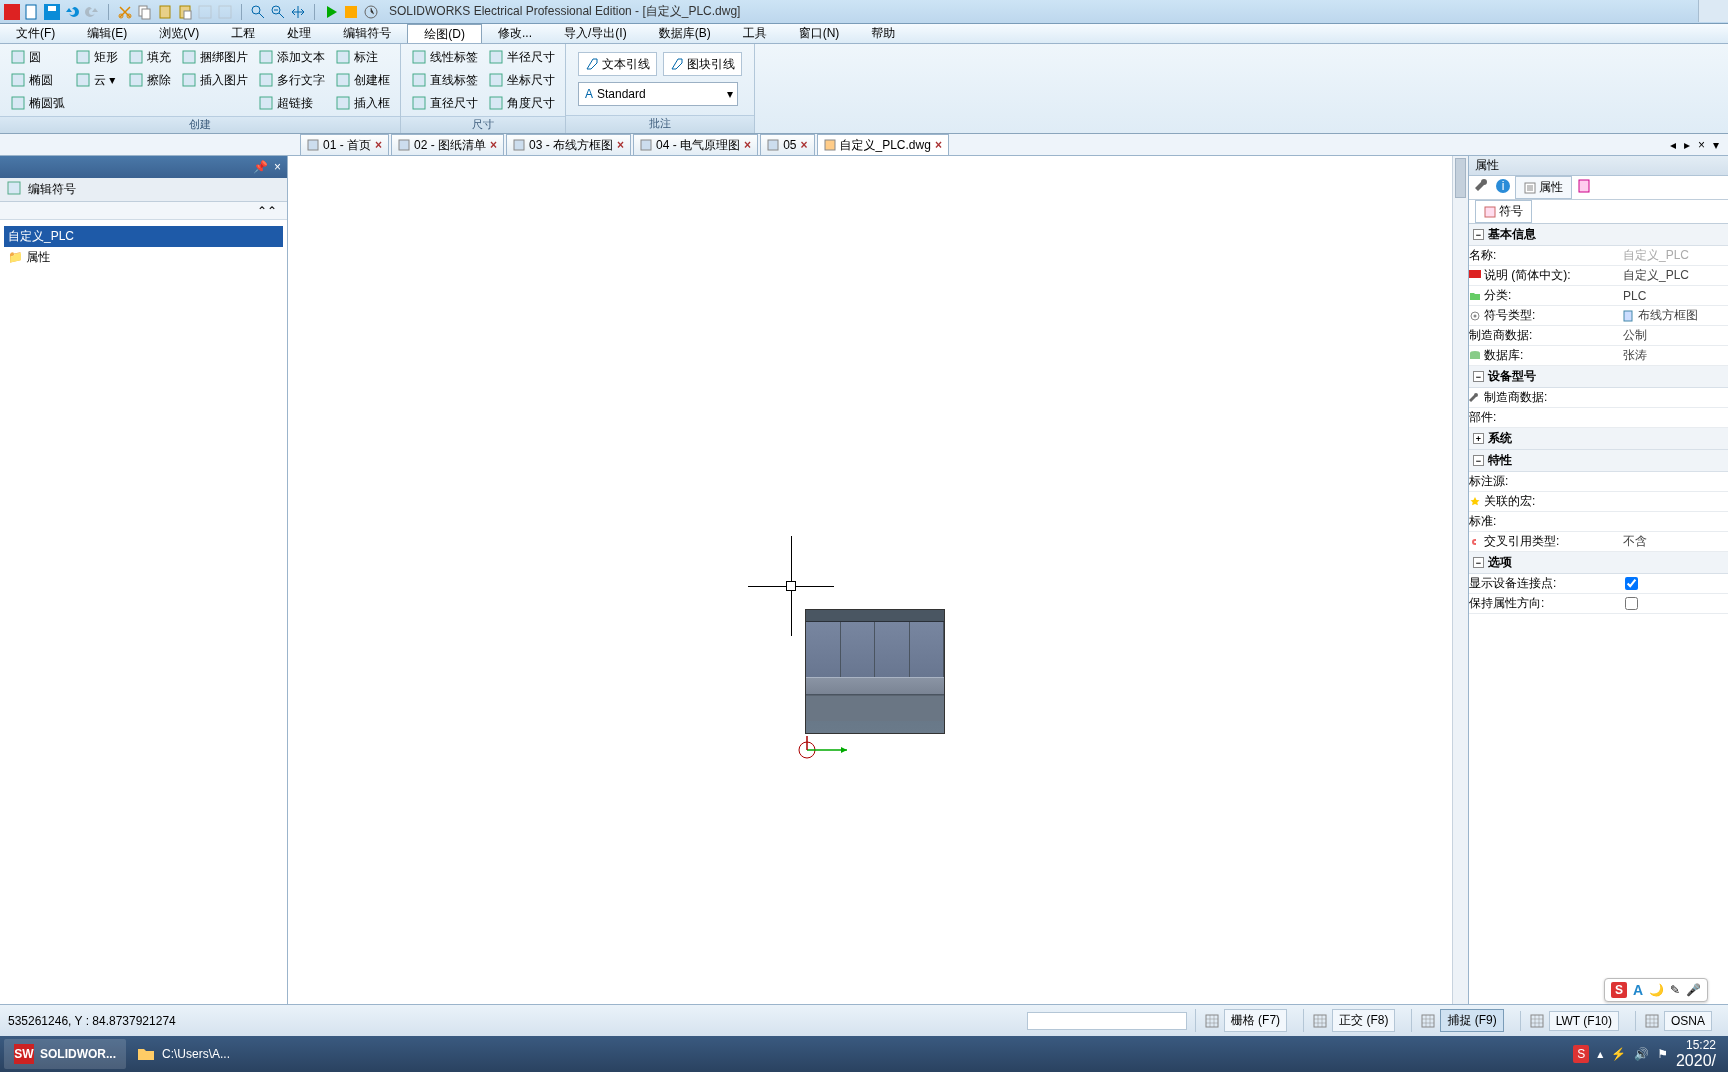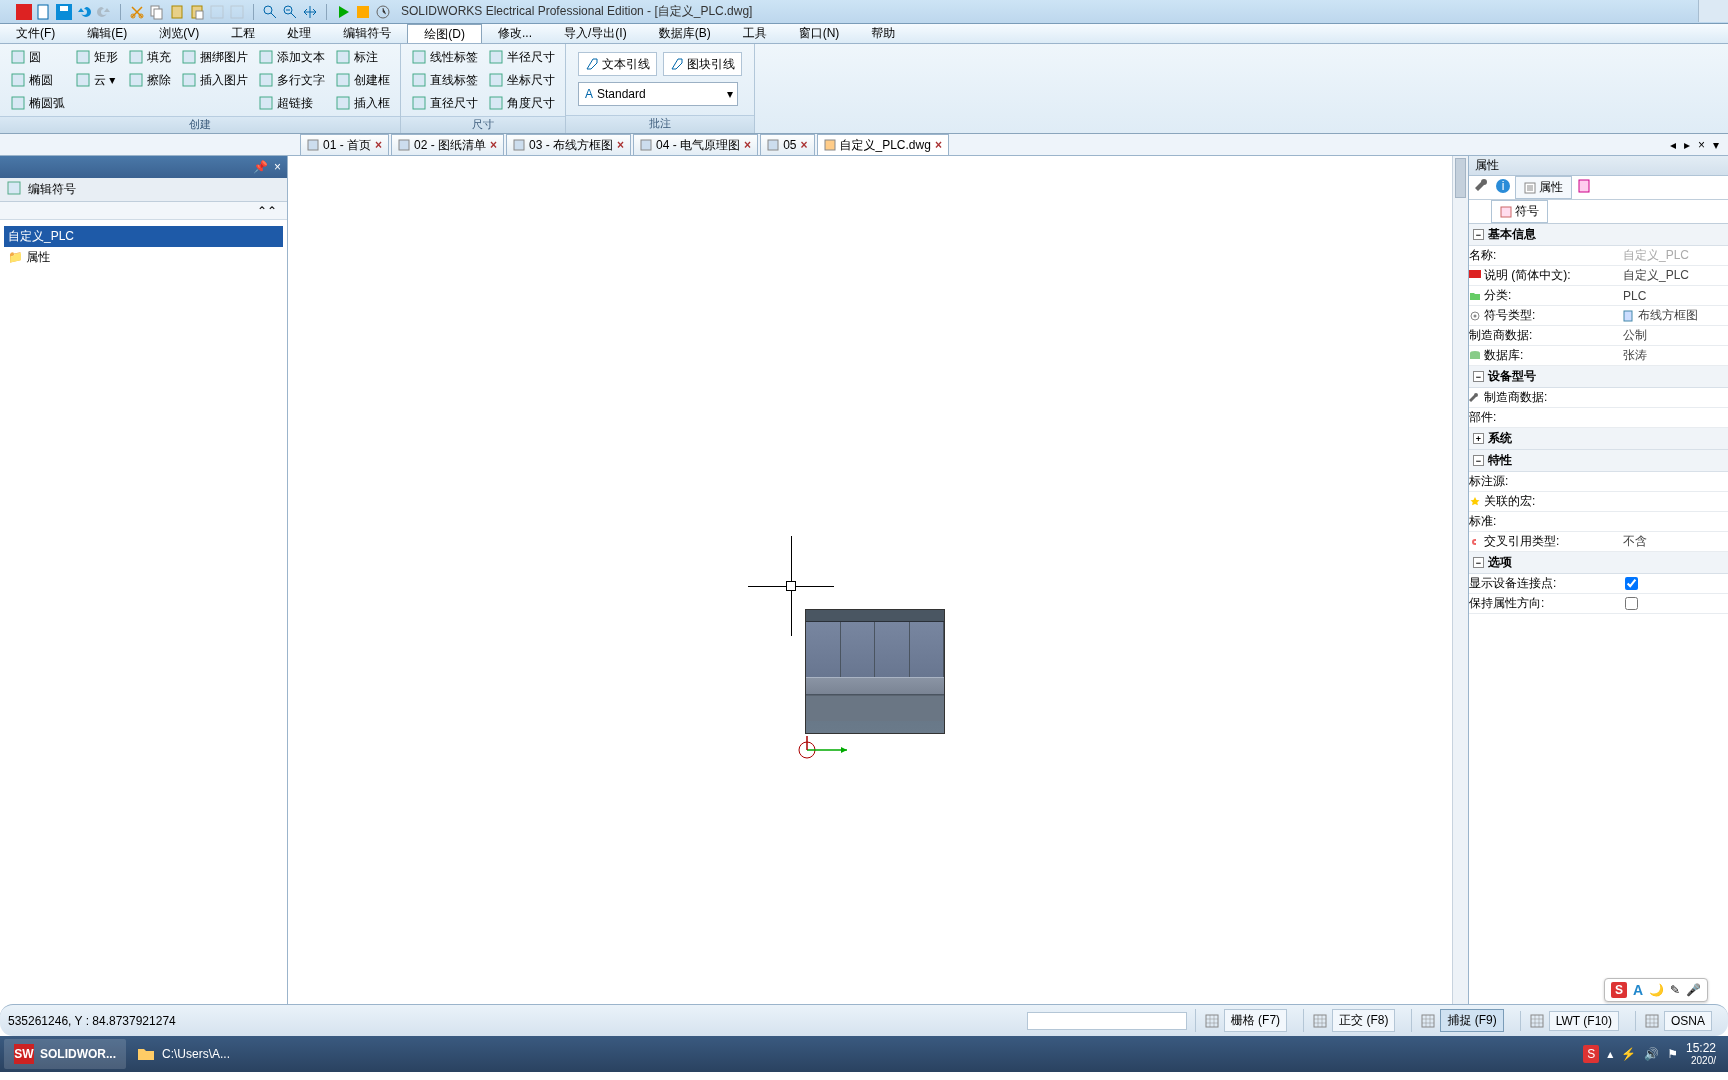--- a/index.html
+++ b/index.html
@@ -1,19 +1,19 @@
 <!DOCTYPE html>
 <html><head>
 <meta charset="utf-8">
 <style>
 * { margin: 0; padding: 0; box-sizing: border-box; font-family: "Microsoft YaHei", sans-serif; font-size: 12px; }
 body { background: #fff; overflow: hidden; width: 1728px; height: 1080px; position: relative; }
 
 
-.titlebar { height: 24px; background: linear-gradient(#cde4f5,#bdd7ed); display: flex; align-items: center; padding: 0 16px; border-bottom: 1px solid #7a9cb8; }
+.titlebar { height: 24px; background: linear-gradient(#cde4f5,#bdd7ed); display: flex; align-items: center; padding: 0 4px; border-bottom: 1px solid #7a9cb8; }
 .titlebar .qat { display: flex; gap: 4px; align-items: center; }
 .titlebar .qat .ico { width: 16px; height: 16px; display: inline-flex; align-items: center; justify-content: center; }
 .titlebar .title-text { margin-left: 10px; color: #333; }
 .titlebar .sep { width: 1px; height: 16px; background: #8aa5bc; margin: 0 4px; }
 .winbtns { position: absolute; right: 0; top: 0; display: flex; }
 .winbtns div { width: 30px; height: 22px; background: #dce9f4; border-left: 1px solid #a7bdd0; }
 
 
 .menubar { height: 20px; background: linear-gradient(#f6fbff,#dcebf6); display: flex; border-bottom: 1px solid #9bb4cb; }
 .menubar .mitem { padding: 0 16px; height: 100%; display: flex; align-items: center; cursor: pointer; }
@@ -69,33 +69,33 @@
 .plc-comp .bot { height: 26px; background: #6a7684; border-top: 1px solid #5a6470; }
 .origin { position: absolute; left: 505px; top: 580px; }
 .origin .axx { stroke: #0a0; }
 .origin .axy { stroke: #a00; }
 
 
 .rightpanel { width: 260px; background: #fff; border-left: 1px solid #9bb4cb; display: flex; flex-direction: column; }
 .rightpanel .rhdr { height: 20px; background: linear-gradient(#e3edf5,#d3e0ec); display: flex; align-items: center; padding: 0 6px; border-bottom: 1px solid #b0c4d6; font-size: 11px; }
 .rightpanel .rtabs { height: 24px; display: flex; align-items: center; padding: 0 6px; gap: 4px; border-bottom: 1px solid #c0cedb; }
 .rightpanel .rtabs .tab { padding: 2px 8px; border: 1px solid #b0c4d6; background: #f4f8fc; cursor: pointer; display: flex; align-items: center; gap: 3px; }
-.rightpanel .subtab { height: 24px; display: flex; padding: 0 22px; border-bottom: 1px solid #c0cedb; align-items: center; }
+.rightpanel .subtab { height: 24px; display: flex; padding: 0 6px; border-bottom: 1px solid #c0cedb; align-items: center; }
 .rightpanel .subtab .st { padding: 2px 8px; border: 1px solid #b0c4d6; background: #fff; cursor: pointer; display:flex; align-items:center; gap:3px;}
 .proplist { flex: 1; overflow: auto; }
 .propgroup { background: #f0f4f8; padding: 2px 4px; font-weight: bold; border-bottom: 1px solid #d8e0e8; display: flex; align-items: center; gap: 4px; }
 .propgroup .tog { width: 11px; height: 11px; border: 1px solid #888; display: inline-flex; align-items: center; justify-content: center; font-size: 9px; cursor: pointer; background:#fff;}
 .proprow { display: flex; border-bottom: 1px solid #e8ecf0; height: 20px; align-items: center; }
 .proprow .pk { width: 150px; display: flex; align-items: center; gap: 3px; }
 .proprow .pv { flex: 1; padding-left: 4px; color: #444; display:flex; align-items:center; gap:3px;}
 .proprow .pv input[type=checkbox]{ margin-left:2px;}
 .smico{width:12px;height:12px;display:inline-block;}
 
 
-.statusbar { height: 32px; background: linear-gradient(#eaf2f9,#d6e3ef); display: flex; align-items: center; padding: 0 8px; border-top: 1px solid #9bb4cb; font-size: 11px; border-radius: 13px; }
+.statusbar { height: 32px; background: linear-gradient(#eaf2f9,#d6e3ef); display: flex; align-items: center; padding: 0 8px; border-top: 1px solid #9bb4cb; font-size: 11px; }
 .statusbar .sseg { display: flex; align-items: center; gap: 4px; padding: 0 8px; border-left: 1px solid #b4c6d6; height: 100%; }
 .statusbar .sbtn { border: 1px solid #b4c6d6; padding: 2px 6px; background: #f2f7fc; cursor: pointer; }
 .statusbar .sbtn.active { background: #d0e2f2; border-color: #7a9cb8; }
 .statusbar .coords { flex: 0 0 auto; padding-right: 12px; }
 .statusbar .spacer { flex: 1; }
 .progbar{ width:160px; height:18px; border:1px solid #b4c6d6; background:#fff; margin-right:8px;}
 
 
 .taskbar { height: 36px; background: linear-gradient(#3a5a80,#2a4260); display: flex; align-items: center; padding: 0 4px; }
 .taskbar .tbtn { height: 30px; padding: 0 10px; display: flex; align-items: center; gap: 6px; color: #fff; cursor: pointer; border-radius: 2px; }
@@ -779,16 +779,16 @@
     <span>C:\Users\A...</span>
   </div>
   <div class="tray">
     <span style="background:#d33;padding:2px 4px;border-radius:2px">S</span>
     <span>▴</span>
     <span>⚡</span>
     <span>🔊</span>
     <span>⚑</span>
     <div class="clock">
       <div>15:22</div>
-      <div style="font-size:10px">2020/</div>
+      <div style="font-size:16px">2020/</div>
     </div>
   </div>
 </div>
 
 </body></html>

